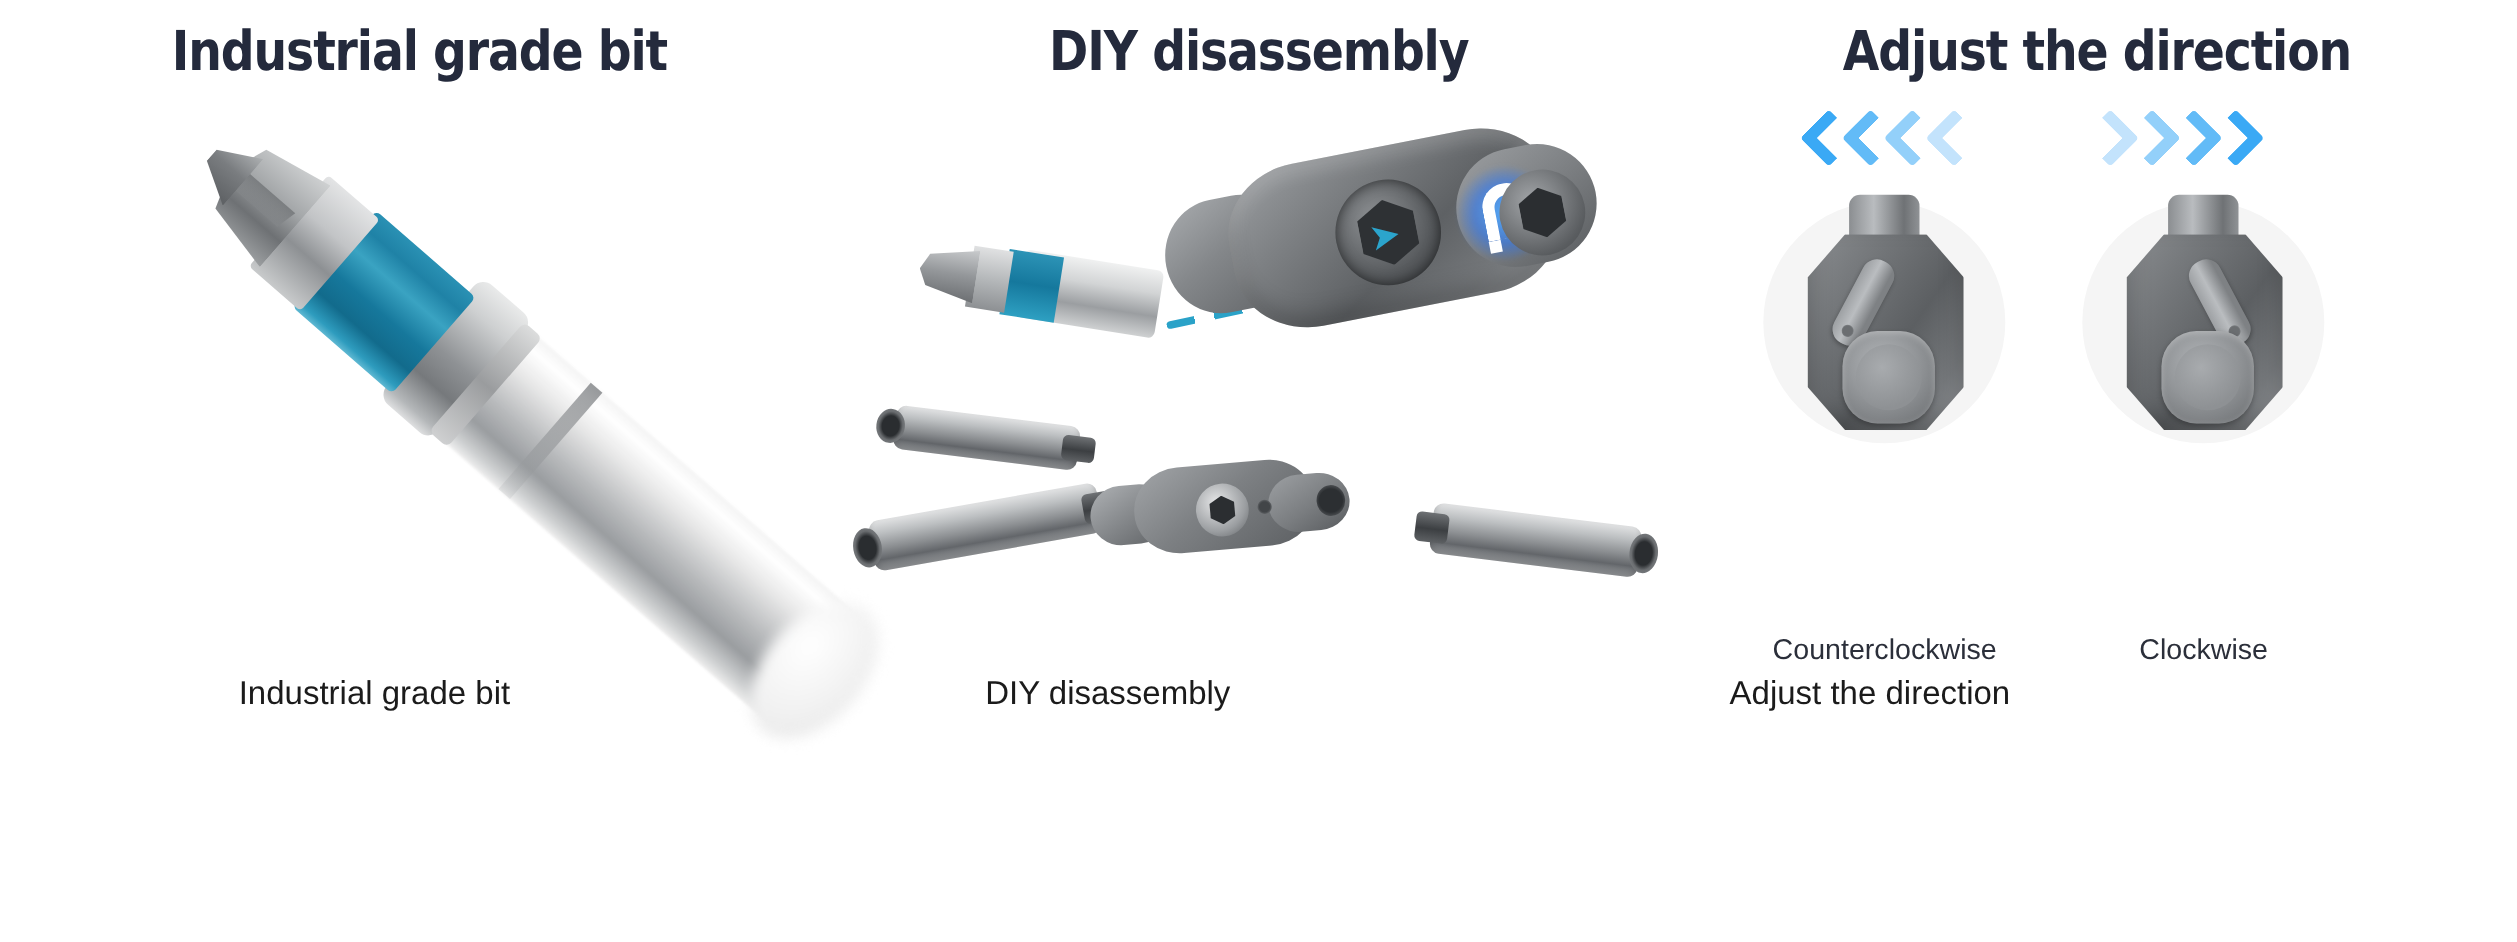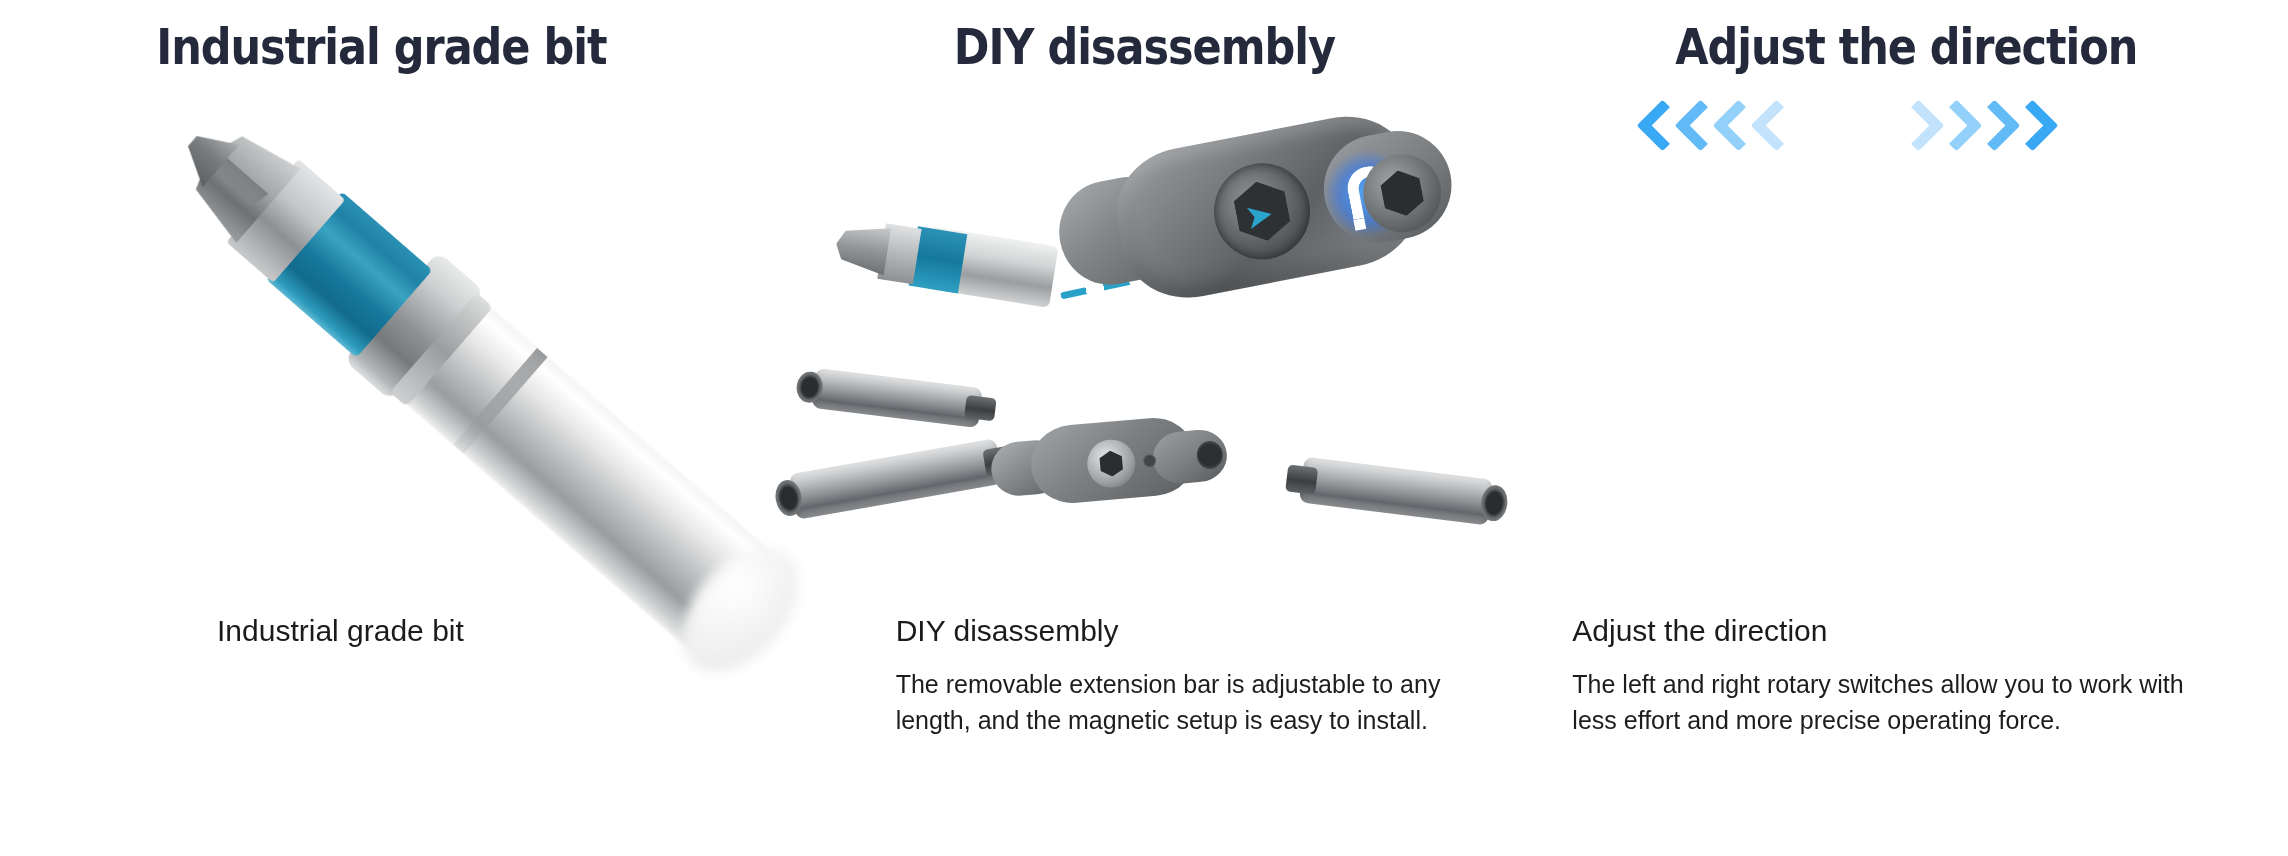--- a/index.html
+++ b/index.html
@@ -465,21 +465,20 @@
             <div class="mt-socket"></div>
             <div class="mt-dot"></div>
           </div>
         </div>
 
       </div>
     </div>
 
     <div class="caption">
       <div class="cap-title">DIY disassembly</div>
-      <div class="cap-body">The removable extension bar is adjustable to any length, and the magnetic setup is easy to install.</div>
     </div>
   </div>
 
   <div class="col col3">
     <div class="headline">Adjust the direction</div>
 
     <div class="stage">
 
       <div class="chev-row">
         <div class="chev-group chev-left" id="chevLeft">
@@ -489,22 +488,41 @@
             <span class="chev" style="color: rgb(195, 227, 252);"></span>
           </div>
         <div class="chev-group chev-right" id="chevRight">
             <span class="chev" style="color: rgb(195, 227, 252);"></span>
             <span class="chev" style="color: rgb(147, 208, 250);"></span>
             <span class="chev" style="color: rgb(98, 187, 247);"></span>
             <span class="chev" style="color: rgb(58, 169, 245);"></span>
           </div>
       </div>
 
+      <div class="sw-row">
+        <div class="switch-wrap sw-left">
+          <div class="sw-circle"></div>
+          <div class="sw-shaft"></div>
+          <div class="sw-head"></div>
+          <div class="sw-lever"></div>
+          <div class="sw-knob"></div>
+        </div>
+
+        <div class="switch-wrap sw-right">
+          <div class="sw-circle"></div>
+          <div class="sw-shaft"></div>
+          <div class="sw-head"></div>
+          <div class="sw-lever"></div>
+          <div class="sw-knob"></div>
+        </div>
+
+        <div class="sw-label lbl-left">Counterclockwise</div>
+        <div class="sw-label lbl-right">Clockwise</div>
+      </div>
 
     </div>
 
     <div class="caption">
       <div class="cap-title">Adjust the direction</div>
-      <div class="cap-body">The left and right rotary switches allow you to work with less effort and more precise operating force.</div>
     </div>
   </div>
 
 </div>
 
 </body></html>

